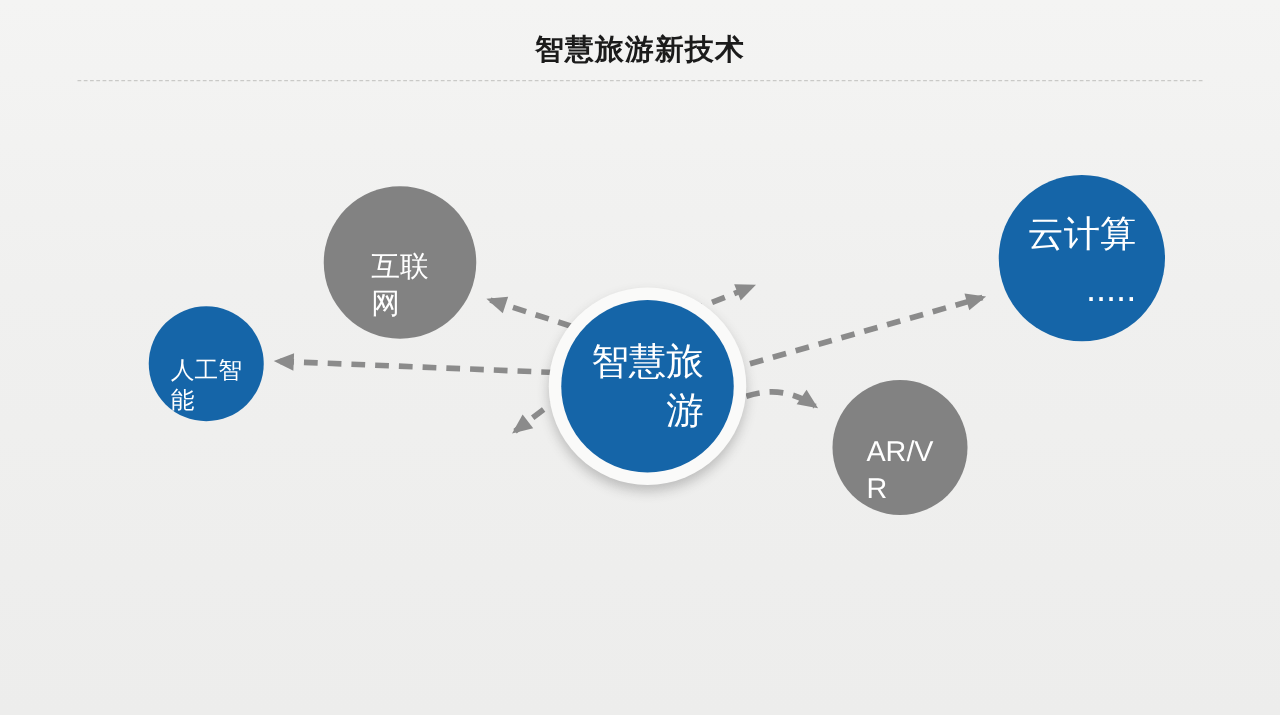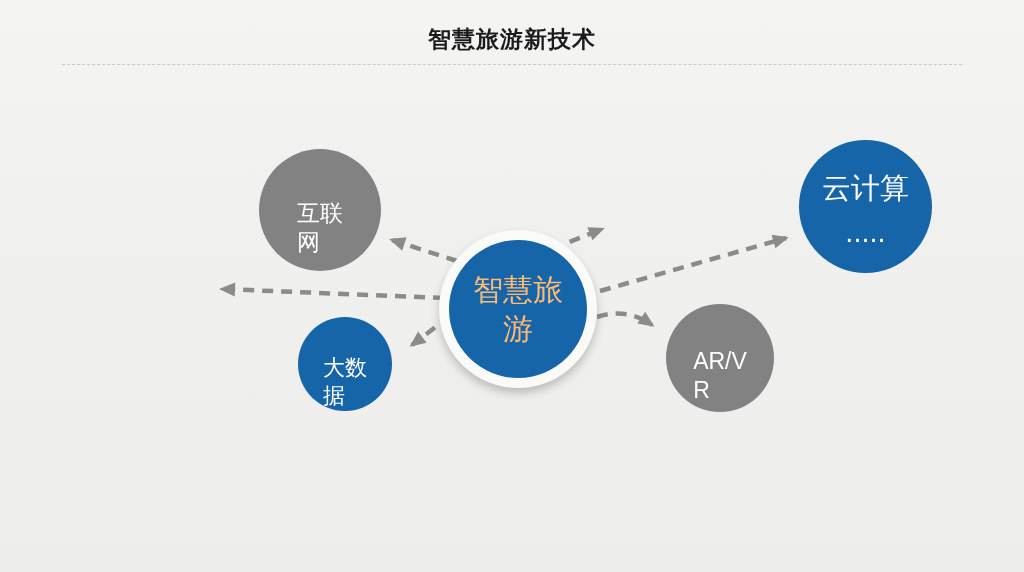--- a/index.html
+++ b/index.html
@@ -38,42 +38,42 @@
     display:flex;
     align-items:center;
     justify-content:center;
     color:#ffffff;
     line-height:1.28;
   }
   .node-blue { background:#1565a8; }
   .node-gray { background:#828282; }
   .lines span { display:block; }
   .align-left  { text-align:left;margin-top:36px; }
-  .align-center{ text-align:center; }
+  .align-center{ text-align:right; }
 
   #node-internet { left:259px; top:149px; width:122px; height:122px; font-size:23px; }
   #node-ai       { left:119px; top:245px; width:92px;  height:92px;  font-size:19px; }
   #node-bigdata  { left:298px; top:317px; width:94px;  height:94px;  font-size:22px; }
   #node-tech     { left:604px; top:152px; width:96px;  height:96px;  font-size:21px; }
   #node-cloud    { left:799px; top:140px; width:133px; height:133px; font-size:29px; line-height:1.5; padding-top:8px; box-sizing:border-box; }
   #node-arvr     { left:666px; top:304px; width:108px; height:108px; font-size:23px; }
 
   .center-ring {
     position:absolute;
     left:439px; top:230px; width:158px; height:158px;
     border-radius:50%;
     background:#fafaf9;
     box-shadow:0 5px 9px rgba(60,60,60,0.28);
     display:flex; align-items:center; justify-content:center;
   }
   .center-node {
     width:138px; height:138px;
     border-radius:50%;
     background:#1565a8;
-    color:#fdba74;
+    color:#ffffff;
     font-size:30px;
     line-height:1.3;
     display:flex; align-items:center; justify-content:center;
     text-align:center;
   }
 </style>
 </head>
 <body>
 
 <div class="slide">
@@ -97,27 +97,27 @@
     </g>
   </svg>
 
   <div id="node-internet" class="node node-gray">
     <div class="lines align-left">
       <span>互联</span>
       <span>网</span>
     </div>
   </div>
 
-
-  <div id="node-bigdata" class="node node-blue">
+  <div id="node-ai" class="node node-blue">
     <div class="lines align-left">
-      <span>大数</span>
-      <span>据</span>
+      <span>人工智</span>
+      <span>能</span>
     </div>
   </div>
+
 
 
   <div id="node-cloud" class="node node-blue">
     <div class="lines align-center">
       <span>云计算</span>
       <span>.....</span>
     </div>
   </div>
 
   <div id="node-arvr" class="node node-gray">

